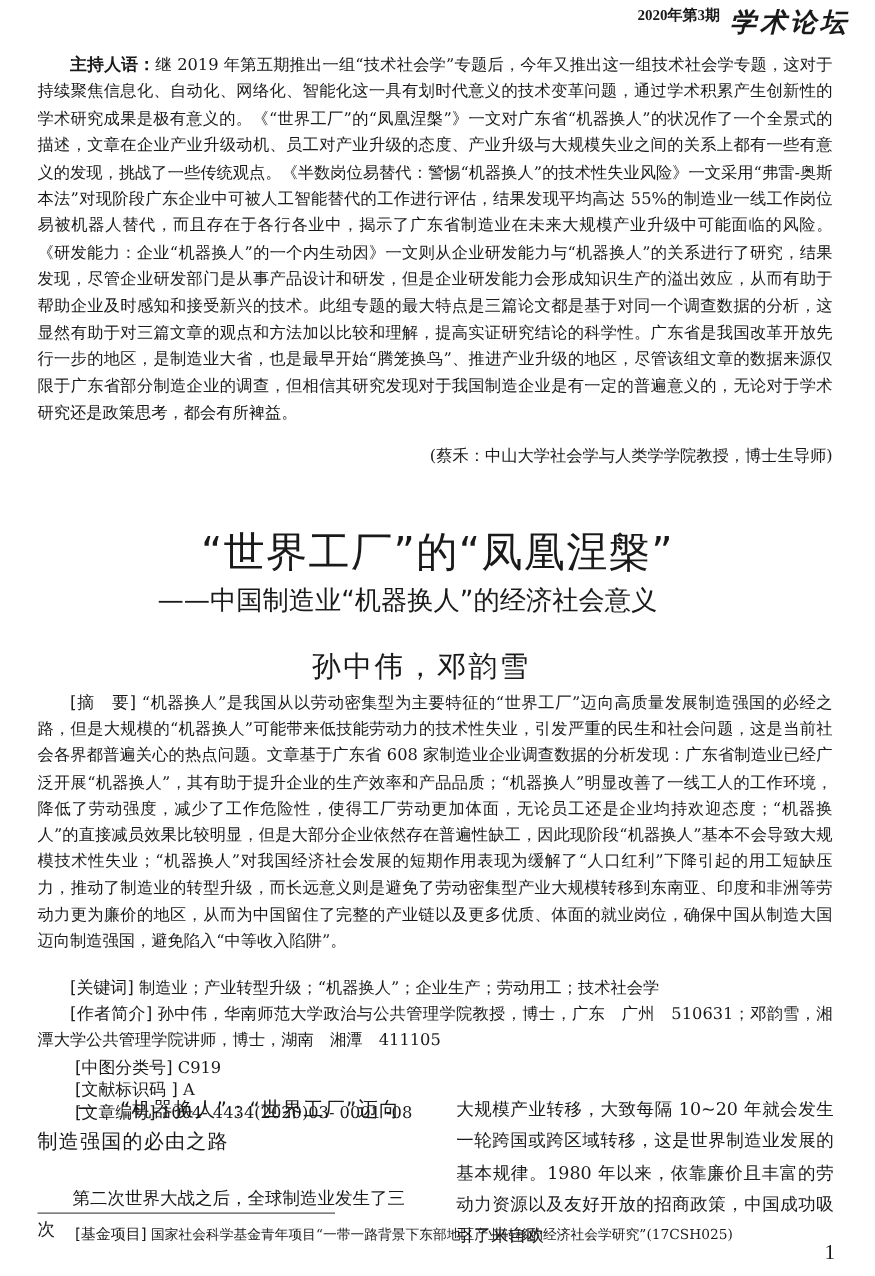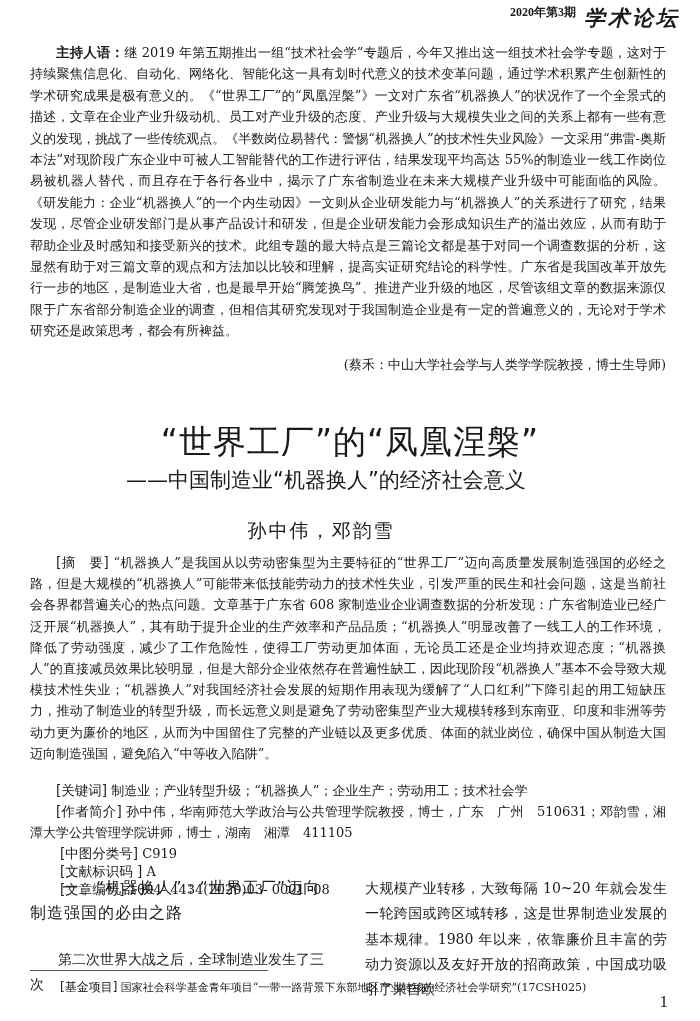--- a/index.html
+++ b/index.html
@@ -26,22 +26,22 @@
 
   .title {
     position: absolute; top: 420px; left: 0; width: 700px; text-align: center;
     font-family: "DejaVu Sans", sans-serif; font-size: 33px; font-weight: normal; letter-spacing: 1px;
   }
   .subtitle {
     position: absolute; top: 466px; left: 126px;
     font-family: "DejaVu Sans", sans-serif; font-size: 21px;
   }
   .authors {
-    position: absolute; top: 518px; left: 0; width: 642px; text-align: center;
-    font-size: 19px; letter-spacing: 2px;
+    position: absolute; top: 518px; left: 16px; width: 642px; text-align: center;
+    font-size: 23px; letter-spacing: 2px;
   }
 
   .abstract {
     position: absolute; top: 552px; left: 30px; width: 636px;
     font-size: 13px; line-height: 21.2px; text-align: justify; text-indent: 2em;
   }
   .tag { font-family: "DejaVu Sans", sans-serif; font-size: 13.5px; }
 
   .meta-line {
     position: absolute; left: 30px; width: 636px;

